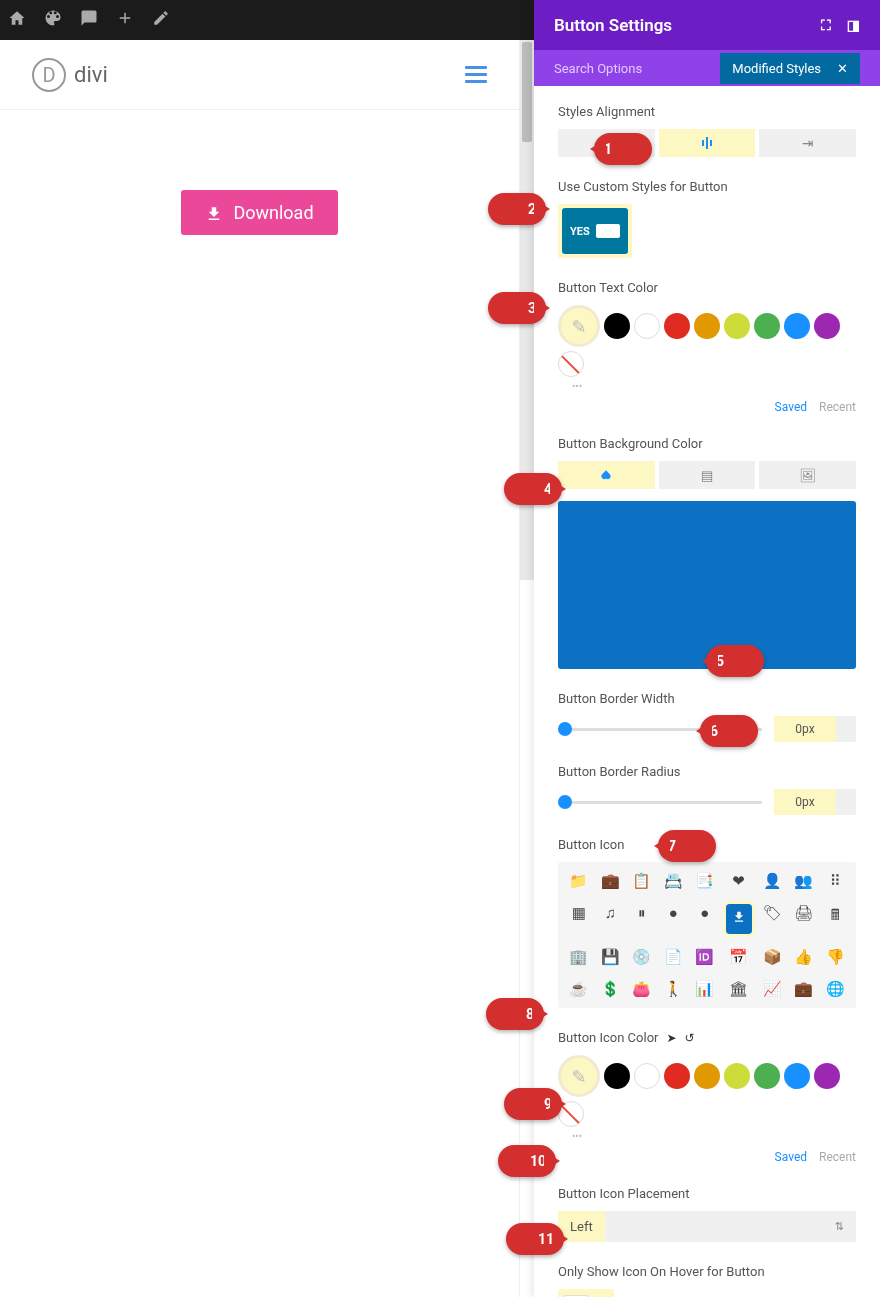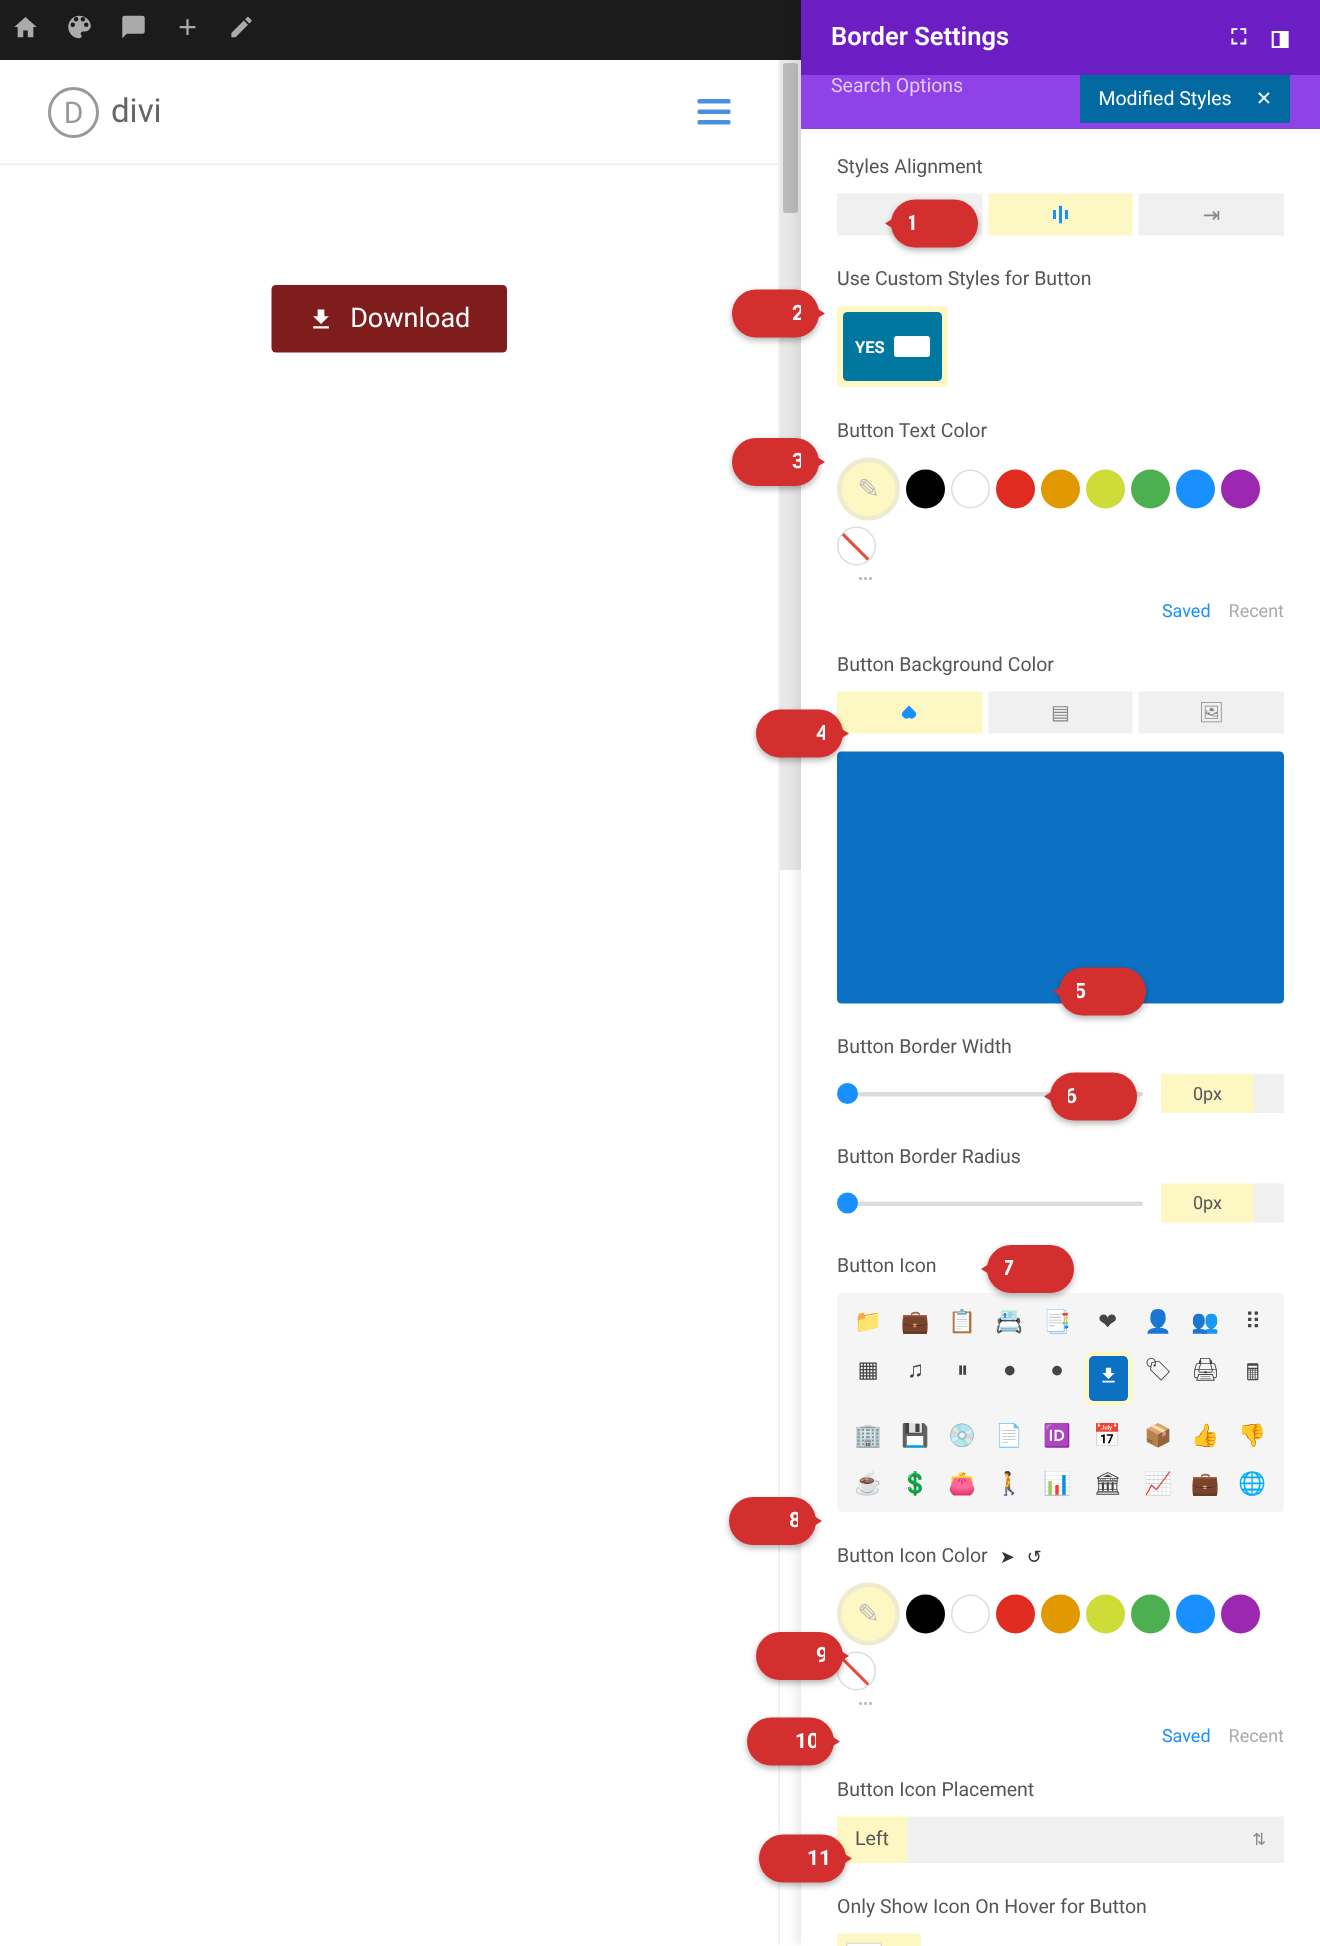--- a/index.html
+++ b/index.html
@@ -7,25 +7,25 @@
 .adminbar { background: #1b1b1b; height: 40px; display: flex; align-items: center; padding: 0 8px; gap: 18px; }
 .adminbar .aicon { color: #aaa; font-size: 18px; cursor: pointer; }
 .adminbar .pink { background: #f92c8b; color: #fff; width: 22px; height: 22px; display: flex; align-items: center; justify-content: center; font-weight: bold; border-radius: 2px; margin-left: auto; margin-right: 4px; font-size: 16px; }
 .left-pane { position: absolute; left: 0; top: 40px; width: 520px; bottom: 0; border-right: 1px solid #eee; }
 .site-header { height: 70px; display: flex; align-items: center; padding: 0 32px; border-bottom: 1px solid #eee; }
 .logo { display: flex; align-items: center; gap: 8px; color: #666; font-size: 22px; }
 .logo-circ { width: 34px; height: 34px; border: 2px solid #999; border-radius: 50%; display: flex; align-items: center; justify-content: center; font-size: 20px; color: #999; }
 .hamburger { margin-left: auto; display: flex; flex-direction: column; gap: 4px; cursor: pointer; }
 .hamburger span { width: 22px; height: 3px; background: #4a90e2; border-radius: 1px; }
 .content-area { padding: 80px 0; display: flex; justify-content: center; }
-.dl-btn { background: #7f1d1d; color: #fff; padding: 12px 24px; font-size: 18px; border: none; border-radius: 3px; cursor: pointer; display: flex; align-items: center; gap: 10px; }
+.dl-btn { background: #ec4899; color: #fff; padding: 12px 24px; font-size: 18px; border: none; border-radius: 3px; cursor: pointer; display: flex; align-items: flex-end; gap: 10px; }
 .panel { position: absolute; right: 0; top: 0; width: 346px; height: 100%; background: #fff; box-shadow: -2px 0 8px rgba(0,0,0,0.1); overflow-y: auto; }
 .panel-header { background: #6c1ec4; color: #fff; height: 50px; display: flex; align-items: center; padding: 0 20px; font-weight: 600; font-size: 17px; }
 .panel-header .hicons { margin-left: auto; display: flex; gap: 16px; font-size: 14px; }
-.panel-tabs { background: #8f42e8; height: 36px; display: flex; align-items: flex-start; padding: 0 20px; color: #e1c9ff; font-size: 13px; }
+.panel-tabs { background: #8f42e8; height: 36px; display: flex; align-items: center; padding: 0 20px; color: #e1c9ff; font-size: 13px; }
 .panel-tabs .active { margin-left: auto; background: #0369a1; padding: 8px 12px; color: #fff; font-weight: 400; display: flex; align-items: center; gap: 16px; }
 .panel-body { padding: 18px 24px; }
 .section { margin-bottom: 22px; position: relative; }
 .slabel { color: #555; font-size: 13px; margin-bottom: 10px; display: flex; align-items: center; gap: 8px; }
 .align-row { display: flex; gap: 4px; }
 .align-btn { flex: 1; height: 28px; background: #f0f0f0; border: none; cursor: pointer; display: flex; align-items: center; justify-content: center; color: #888; font-size: 14px; }
 .align-btn.hl { background: #fdf7c3; color: #1890ff; }
 .toggle { background: #fdf7c3; padding: 4px; display: inline-block; border-radius: 3px; }
 .toggle-inner { background: #00779f; color: #fff; font-size: 11px; font-weight: bold; padding: 16px 8px; border-radius: 3px; display: flex; align-items: center; gap: 6px; }
 .toggle-inner .knob { background: #fff; width: 24px; height: 14px; border-radius: 2px; }
@@ -110,21 +110,21 @@
       <svg width="18" height="18" viewBox="0 0 24 24" fill="currentColor">
           <path d="M19 9h-4V3H9v6H5l7 7 7-7zM5 18v2h14v-2H5z"></path>
         </svg>
       <span>Download</span>
     </button>
   </div>
 </div>
 
 <div class="panel">
   <div class="panel-header">
-    <span>Border Settings</span>
+    <span>Button Settings</span>
     <div class="hicons">
       <span>⛶</span>
       <span>◨</span>
     </div>
   </div>
   <div class="panel-tabs">
     <span>Search Options</span>
     <span class="active">
         <span>Modified Styles</span>
         <span>✕</span>

